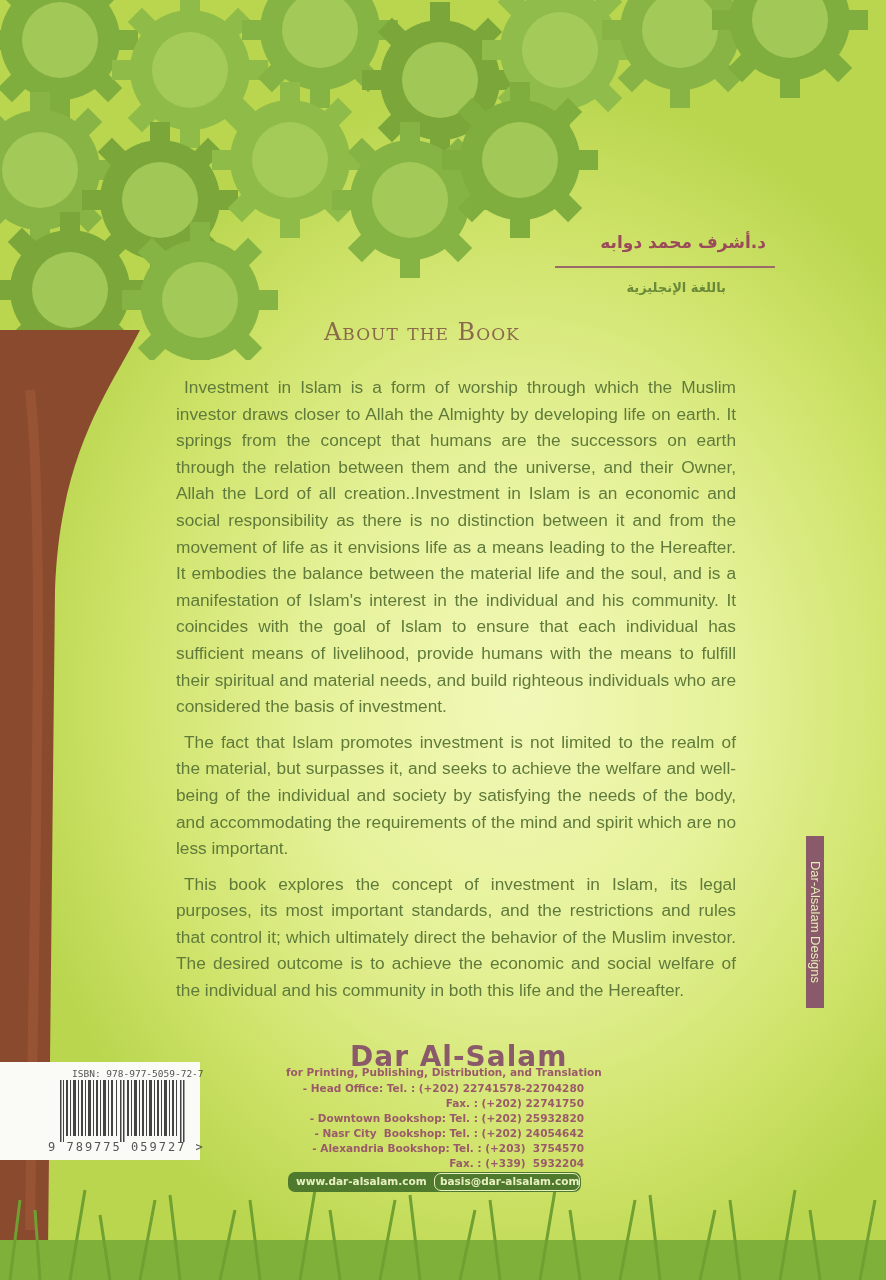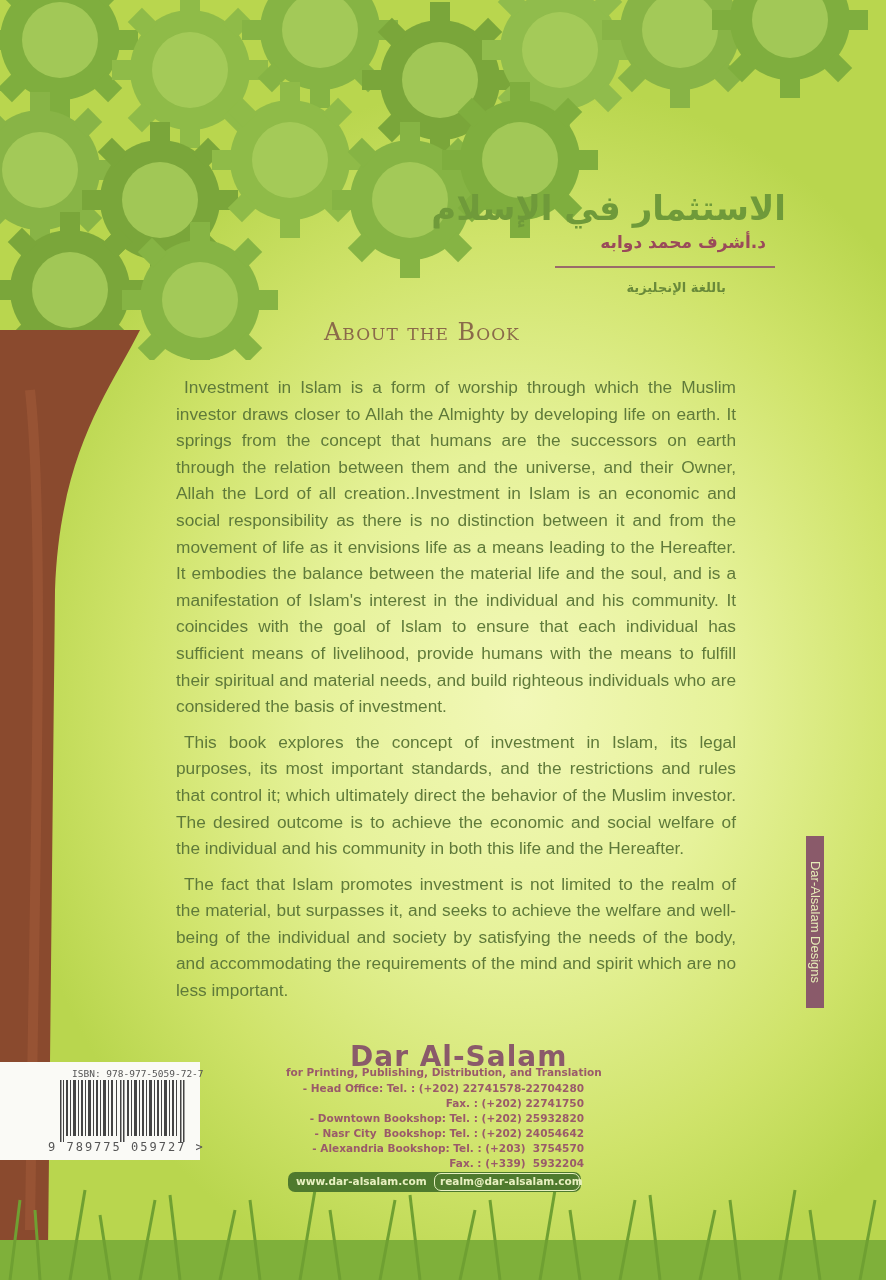--- a/index.html
+++ b/index.html
@@ -114,31 +114,30 @@
         <path d="M620,110 L635,30"></path>
         <path d="M660,110 L650,25"></path>
       <path d="M700,110 L715,40"></path>
         <path d="M740,110 L730,30"></path>
         <path d="M780,110 L795,20"></path>
       <path d="M820,110 L810,40"></path>
         <path d="M860,110 L875,30"></path>
     </g>
   </svg>
 
-  <div class="ar-title">الاستثمار في الإسلام</div>
   <div class="ar-author">د.أشرف محمد دوابه</div>
   <div class="ar-rule"></div>
   <div class="ar-lang">باللغة الإنجليزية</div>
 
   <div class="about-title">About the Book</div>
 
   <div class="body-text">
     <p>Investment in Islam is a form of worship through which the Muslim investor draws closer to Allah the Almighty by developing life on earth. It springs from the concept that humans are the successors on earth through the relation between them and the universe, and their Owner, Allah the Lord of all creation..Investment in Islam is an economic and social responsibility as there is no distinction between it and from the movement of life as it envisions life as a means leading to the Hereafter. It embodies the balance between the material life and the soul, and is a manifestation of Islam's interest in the individual and his community. It coincides with the goal of Islam to ensure that each individual has sufficient means of livelihood, provide humans with the means to fulfill their spiritual and material needs, and build righteous individuals who are considered the basis of investment.</p>
+    <p>The fact that Islam promotes investment is not limited to the realm of the material, but surpasses it, and seeks to achieve the welfare and well-being of the individual and society by satisfying the needs of the body, and accommodating the requirements of the mind and spirit which are no less important.</p>
     <p>This book explores the concept of investment in Islam, its legal purposes, its most important standards, and the restrictions and rules that control it; which ultimately direct the behavior of the Muslim investor. The desired outcome is to achieve the economic and social welfare of the individual and his community in both this life and the Hereafter.</p>
-    <p>The fact that Islam promotes investment is not limited to the realm of the material, but surpasses it, and seeks to achieve the welfare and well-being of the individual and society by satisfying the needs of the body, and accommodating the requirements of the mind and spirit which are no less important.</p>
   </div>
 
   <div class="vert-label">
     <span>Dar-Alsalam Designs</span>
   </div>
 
   <div class="barcode-box2"></div>
   <div class="isbn-top">ISBN: 978-977-5059-72-7</div>
   <svg class="bars" viewBox="0 0 128 62" preserveAspectRatio="none">
     <g fill="#444">
@@ -185,14 +184,14 @@
   <div class="pub-line" style="top:1082px">- Head Office: Tel. : (+202) 22741578-22704280</div>
   <div class="pub-line" style="top:1097px">Fax. : (+202) 22741750</div>
   <div class="pub-line" style="top:1112px">- Downtown Bookshop: Tel. : (+202) 25932820</div>
   <div class="pub-line" style="top:1127px">- Nasr City  Bookshop: Tel. : (+202) 24054642</div>
   <div class="pub-line" style="top:1142px">- Alexandria Bookshop: Tel. : (+203)  3754570</div>
   <div class="pub-line" style="top:1157px">Fax. : (+339)  5932204</div>
 
   <div class="web-pill"></div>
   <div class="web-url">www.dar-alsalam.com</div>
   <div class="email-pill"></div>
-  <div class="email">realm@dar-alsalam.com</div>
+  <div class="email">basis@dar-alsalam.com</div>
 </div>
 
 </body></html>

